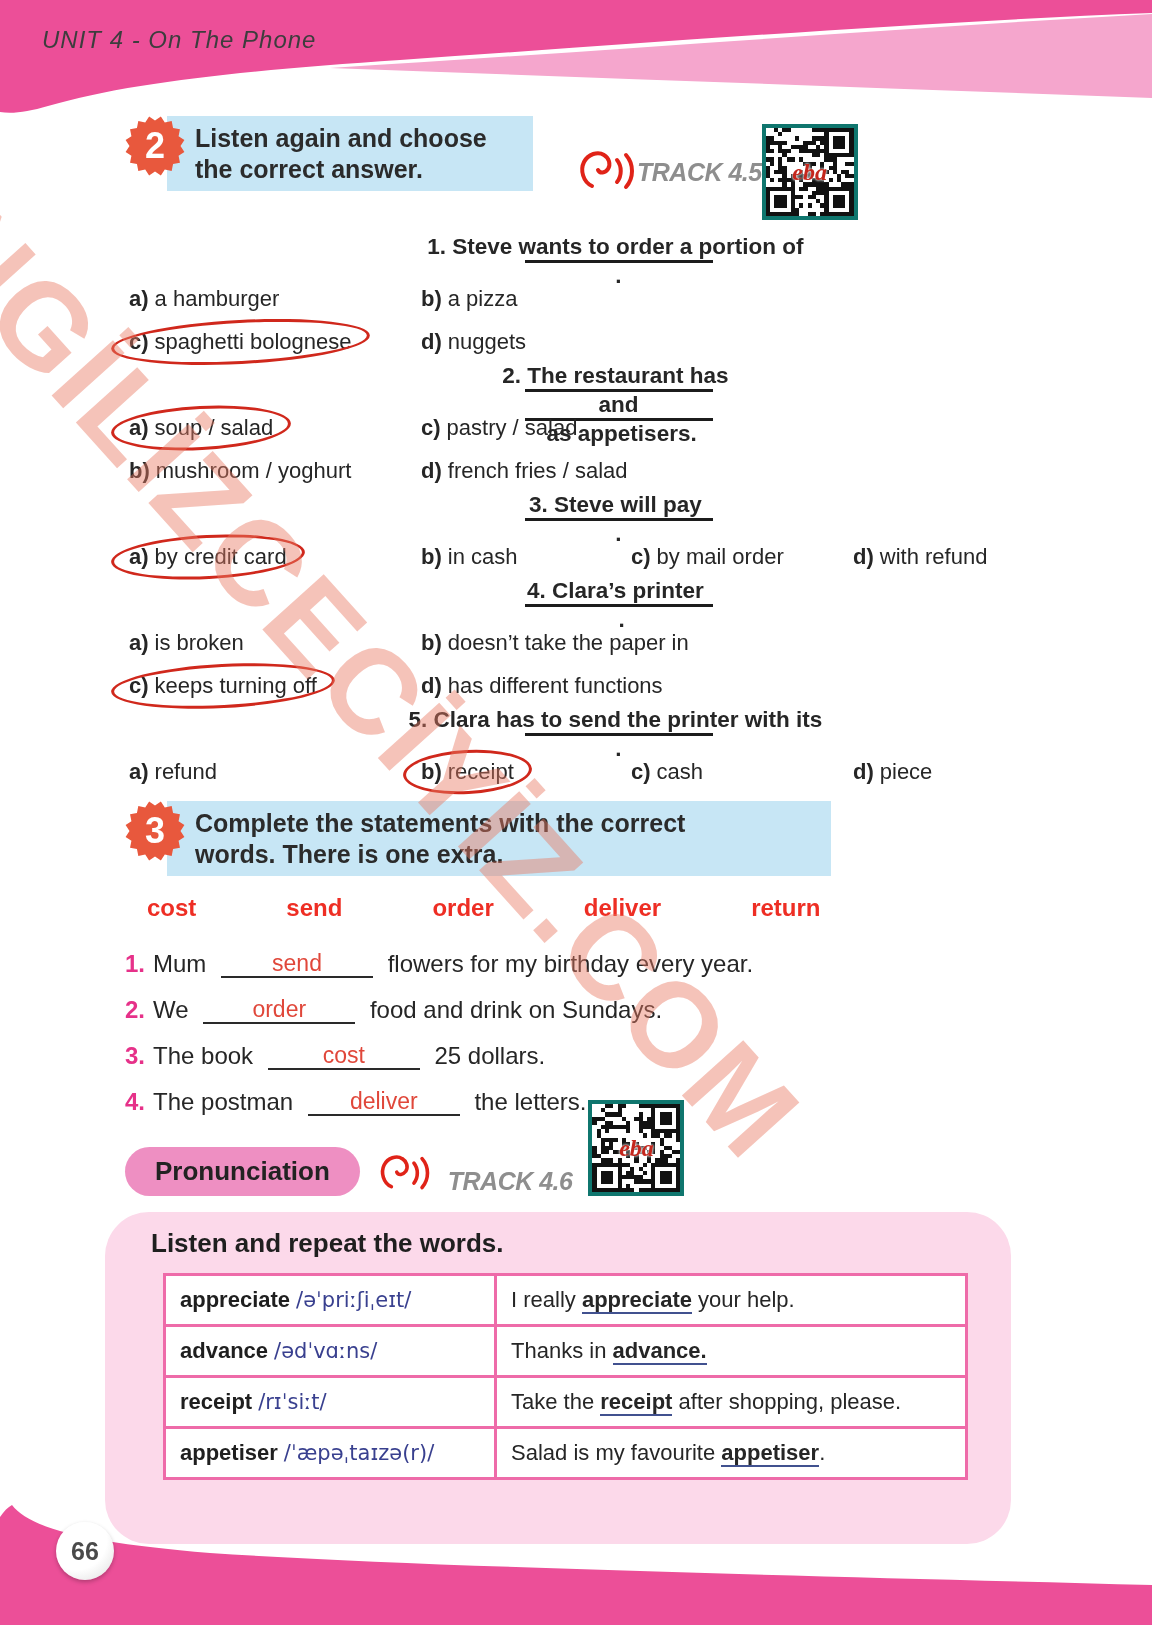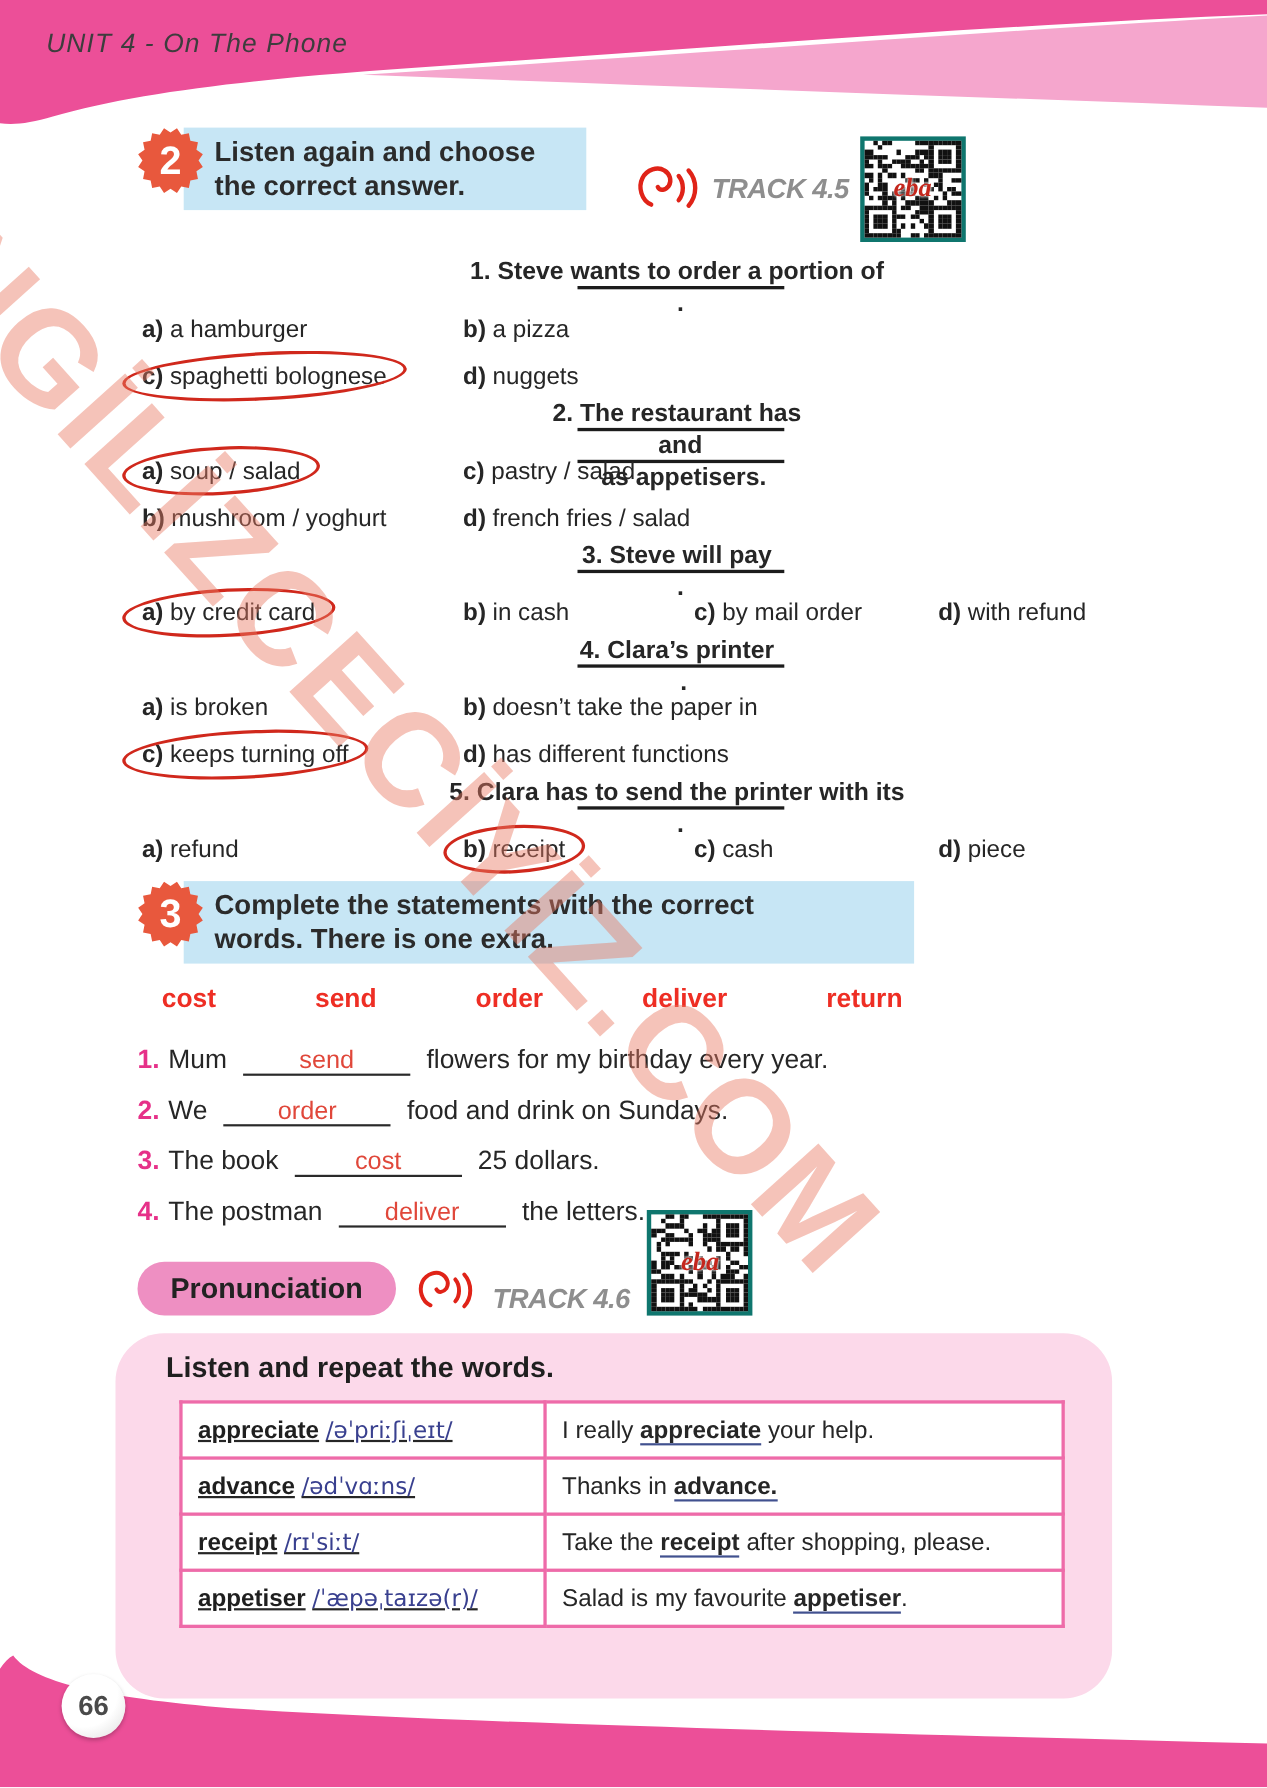--- a/index.html
+++ b/index.html
@@ -19,21 +19,21 @@
   .watermark{position:absolute;left:-20px;top:150px;transform:rotate(48deg);transform-origin:0 0;
              font-size:120px;font-weight:bold;letter-spacing:3px;white-space:nowrap;
              color:rgba(233,122,100,0.45);z-index:9;pointer-events:none;}
   
   .content{position:relative;padding:116px 40px 0 125px;z-index:2;}
   .ex-header{display:flex;align-items:flex-start;}
   .seal{width:60px;height:60px;background:#e8583d;color:#fff;display:flex;align-items:center;
         justify-content:center;font-size:36px;font-weight:bold;flex:0 0 auto;position:relative;z-index:3;}
   .title-box{background:#c7e6f5;padding:7px 16px 7px 28px;margin-left:-18px;font-size:25px;
              font-weight:bold;line-height:1.22;color:#2b2b2b;}
-  .audio-group{display:flex;align-items:center;margin-left:42px;margin-top:8px;gap:10px;}
+  .audio-group{display:flex;align-items:center;margin-left:42px;margin-top:8px;}
   .track-label{font-size:25px;font-weight:bold;font-style:italic;color:#8e8e8e;letter-spacing:-0.5px;}
   .qr{position:relative;width:88px;height:88px;background:#fff;border:4px solid #0f766e;
       display:grid;grid-template-columns:repeat(21,1fr);grid-template-rows:repeat(21,1fr);flex:0 0 auto;}
   .qr i{display:block;}
   .qr i.d{background:#111;}
   .qr-eba{position:absolute;left:50%;top:50%;transform:translate(-50%,-50%);
           font:italic bold 24px "Liberation Serif",serif;color:#c4271d;z-index:2;
           text-shadow:0 0 3px #fff,0 0 3px #fff;}
   .ear-icon{flex:0 0 auto;}
   
@@ -59,21 +59,21 @@
   .ans-blank{display:inline-block;width:152px;border-bottom:2.5px solid #2a2a2a;text-align:center;
              margin:0 8px;color:#e0473a;font-size:23px;line-height:1.1;}
   
   .pron-row{display:flex;align-items:flex-end;margin-top:24px;gap:16px;height:56px;}
   .pill{background:#ee8fc2;border-radius:30px;padding:9px 30px;font-size:26px;font-weight:bold;color:#222;}
   .pron-row .qr{margin-top:-38px;}
   .panel{position:relative;margin:16px 0 0 -20px;width:906px;height:332px;background:#fcd9ea;border-radius:44px;}
   .panel-heading{padding:16px 0 0 46px;font-size:26px;font-weight:bold;color:#1f1f1f;}
   .pron-table{margin:14px 0 0 58px;border-collapse:collapse;}
   .pron-table td{border:3.5px solid #ee6ba9;background:#fff;height:44px;font-size:22px;padding:2px 14px;}
-  .pron-table td.w{width:300px;text-decoration:underline;}
+  .pron-table td.w{width:300px;}
   .pron-table td.s{width:440px;}
   .word{font-weight:bold;color:#1f1f1f;}
   .phon{font-family:"DejaVu Sans",sans-serif;color:#39408f;margin-left:6px;font-size:21px;}
   .kw{font-weight:bold;border-bottom:2.5px solid #41518f;}
 </style>
 </head>
 <body>
 
 <div class="page">
 

